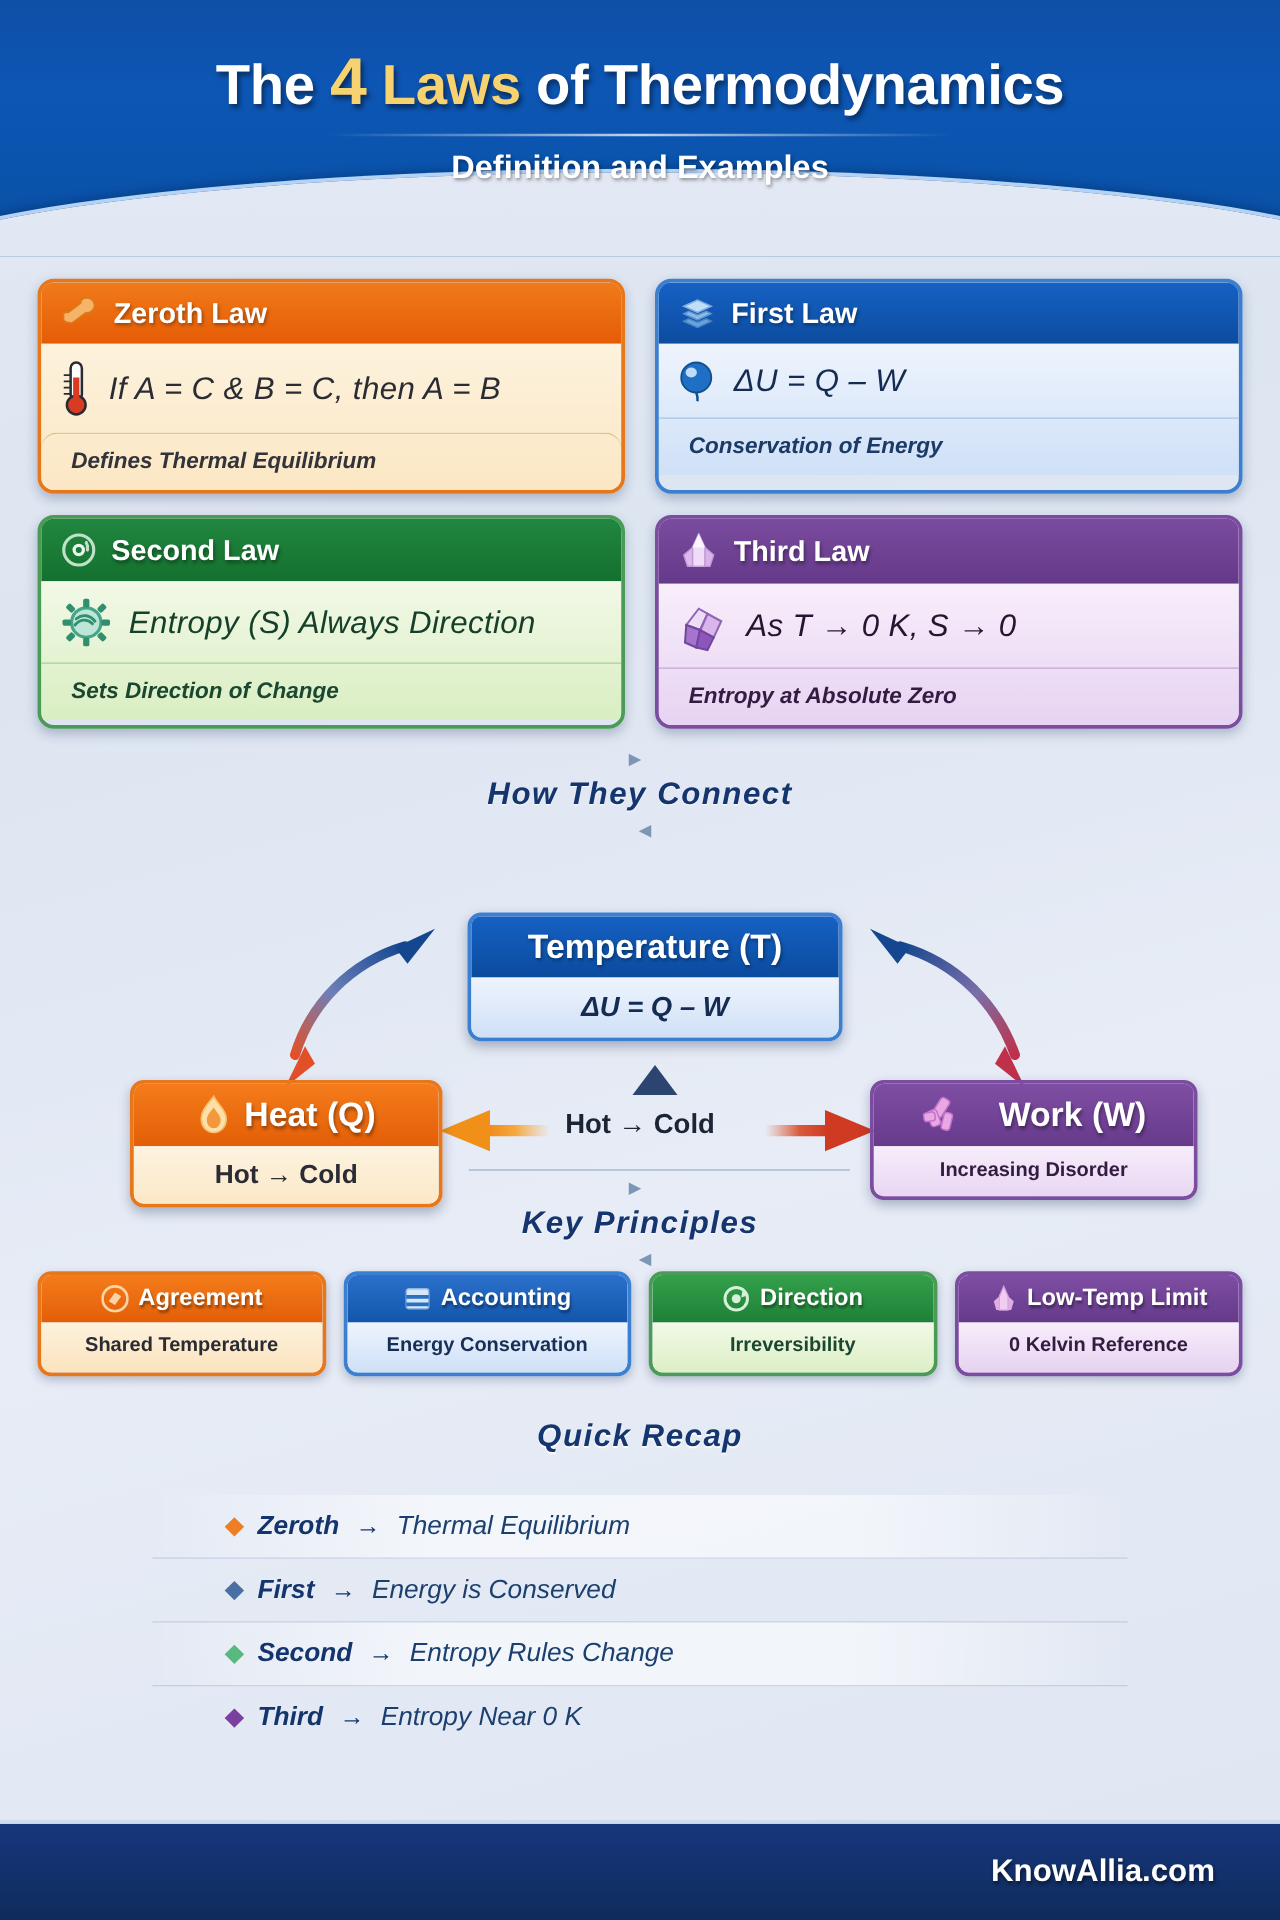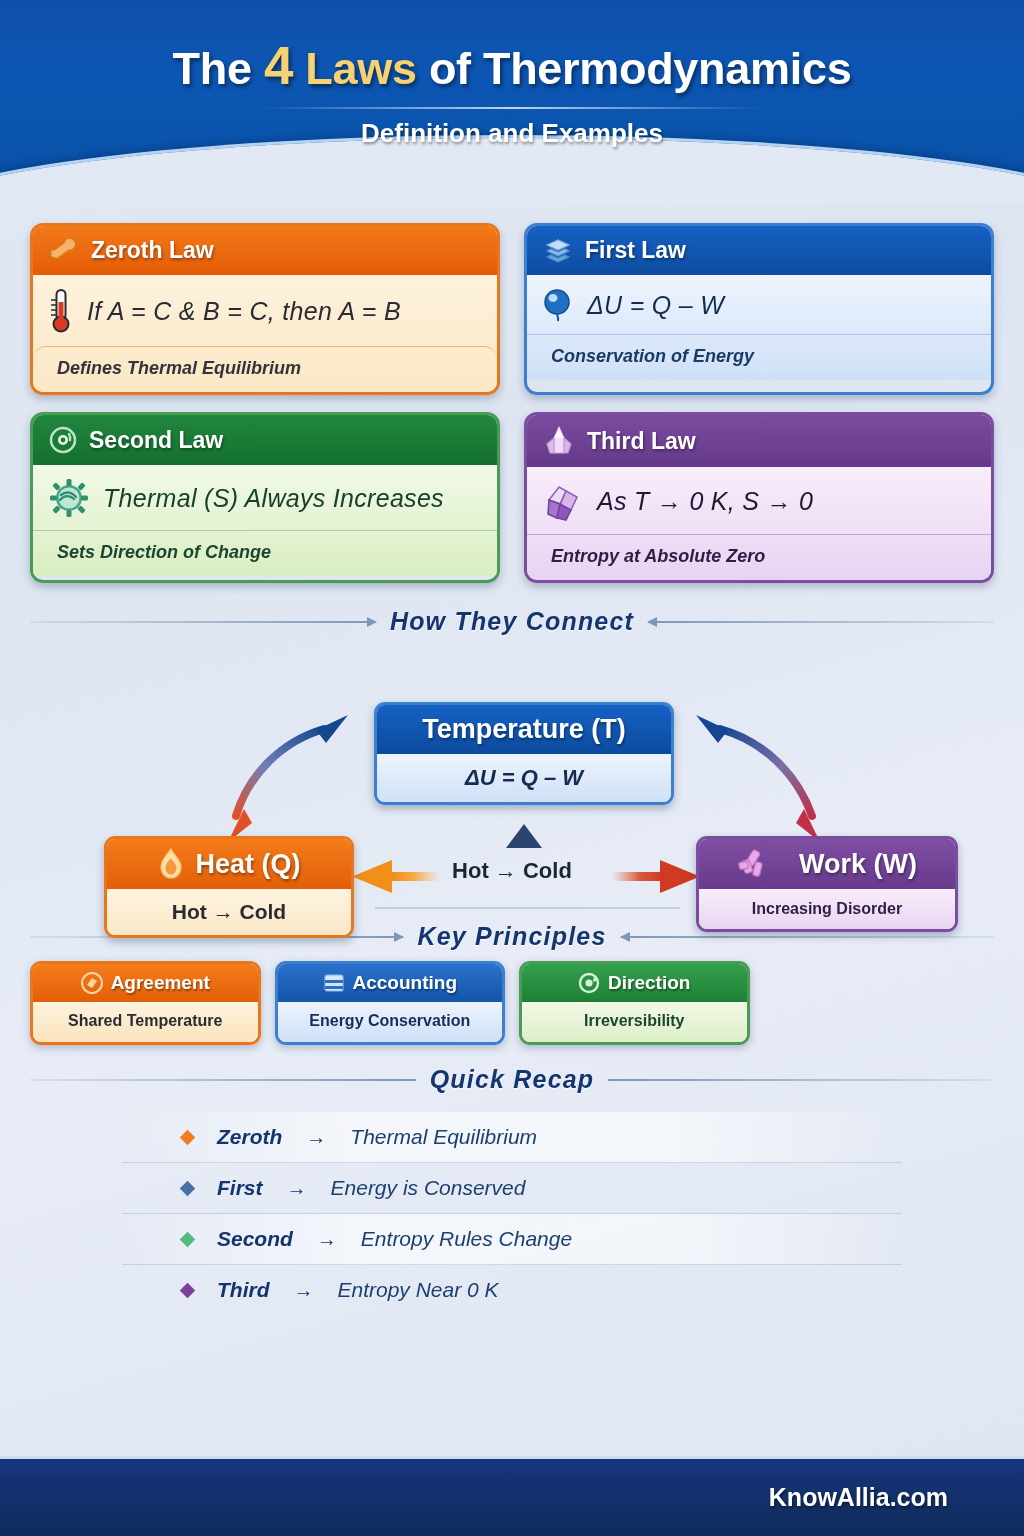--- a/index.html
+++ b/index.html
@@ -152,20 +152,21 @@
   .c-third .law-body { background: linear-gradient(180deg, #f8eefb 0%, #e7d3f2 100%); }
   .c-third .law-formula { color: #261430; }
   .c-third .law-sub { color: #331b42; border-top-color: #c3a4d6; }
 
   
   .sec-div {
     display: flex;
     align-items: center;
     gap: 14px;
     margin: 6px 0 10px 0;
+    flex-direction: column;
   }
   .sec-line { flex: 1; position: relative; height: 2px; }
   .sec-line .bar {
     position: absolute; top: 0; left: 0; right: 0; height: 2px;
     background: linear-gradient(90deg, rgba(124,150,186,0.15), #7e96b6);
   }
   .sec-line.r .bar {
     background: linear-gradient(90deg, #7e96b6, rgba(124,150,186,0.15));
   }
   .sec-line .tip {
@@ -296,21 +297,21 @@
   .kp-p .kp-head { background: linear-gradient(180deg, #7e4ea3 0%, #65398a 100%); }
   .kp-p .kp-body { background: linear-gradient(180deg, #f7edfb 0%, #e6d2f1 100%); color: #331b42; }
 
   
   .recap-list {
     margin: 8px 92px 0 92px;
   }
   .recap-row {
     display: flex;
     align-items: center;
-    gap: 24px;
+    gap: 13px;
     padding: 13px 0 13px 60px;
     border-bottom: 1px solid rgba(130,155,190,0.33);
     font-size: 21px;
   }
   .recap-row:last-child { border-bottom: none; }
   .recap-row:nth-child(odd) {
     background: linear-gradient(90deg, rgba(255,255,255,0) 0%, rgba(255,255,255,0.55) 28%, rgba(255,255,255,0.55) 72%, rgba(255,255,255,0) 100%);
   }
   .dia {
     width: 11px; height: 11px;
@@ -330,21 +331,21 @@
 
   
   .footer {
     flex: none;
     height: 80px;
     background: linear-gradient(180deg, #17357c 0%, #123068 60%, #0f2a5c 100%);
     border-top: 3px solid #cfdcee;
     display: flex;
     align-items: center;
     justify-content: flex-end;
-    padding-right: 76px;
+    padding-right: 52px;
   }
   .footer-text {
     font-size: 25px;
     font-weight: bold;
     color: #ffffff;
     text-shadow: 1px 2px 3px rgba(0,0,0,0.5);
   }
 
   .icn { flex: none; display: block; }
 </style>
@@ -440,21 +441,21 @@
                 <rect x="1" y="17.5" width="7" height="5" rx="1.5"></rect>
                 <rect x="32" y="17.5" width="7" height="5" rx="1.5"></rect>
                 <rect x="5" y="5" width="5" height="7" rx="1.5" transform="rotate(-45 7.5 8.5)"></rect>
                 <rect x="30" y="5" width="5" height="7" rx="1.5" transform="rotate(45 32.5 8.5)"></rect>
                 <rect x="5" y="28" width="5" height="7" rx="1.5" transform="rotate(45 7.5 31.5)"></rect>
                 <rect x="30" y="28" width="5" height="7" rx="1.5" transform="rotate(-45 32.5 31.5)"></rect>
               </g>
               <circle cx="20" cy="20" r="10.5" fill="#bde6d6"></circle>
               <path d="M11 22c4-5 10-5 14-1M12 17c5-4 11-3 15 2" stroke="#2f8f6f" stroke-width="2.3" fill="none" stroke-linecap="round"></path>
             </svg>
-            <span>Thermal (S) Always Increases</span>
+            <span>Entropy (S) Always Direction</span>
           </div>
           <div class="law-sub">Sets Direction of Change</div>
         </div>
       </div>
 
       <div class="law-card c-third">
         <div class="law-head">
           <svg class="icn" width="32" height="30" viewBox="0 0 32 30">
             <path d="M16 1l5 11v15h-10V12z" fill="#f0dcf8" stroke="#c9a8dd" stroke-width="1.1"></path>
             <path d="M11 12L4 18l3 9h4z" fill="#dcb9ee" stroke="#c09ad4" stroke-width="1.1"></path>
@@ -611,20 +612,31 @@
           <svg class="icn" width="22" height="22" viewBox="0 0 22 22">
             <circle cx="11" cy="11" r="9" fill="none" stroke="#d4f0d8" stroke-width="2.4"></circle>
             <polygon points="16,4 21,8 15,10" fill="#d4f0d8"></polygon>
             <circle cx="11" cy="11" r="3.6" fill="#d4f0d8"></circle>
           </svg>
           <span>Direction</span>
         </div>
         <div class="kp-body">Irreversibility</div>
       </div>
 
+      <div class="kp-card kp-p">
+        <div class="kp-head">
+          <svg class="icn" width="22" height="22" viewBox="0 0 22 22">
+            <path d="M11 1l3.5 8v11h-7V9z" fill="#f1cdf2" stroke="#d49cd8" stroke-width="1"></path>
+            <path d="M7.5 9L3 13l2 7h2.5z" fill="#e0aee4"></path>
+            <path d="M14.5 9L19 13l-2 7h-2.5z" fill="#e0aee4"></path>
+          </svg>
+          <span>Low-Temp Limit</span>
+        </div>
+        <div class="kp-body">0 Kelvin Reference</div>
+      </div>
     </div>
 
     <div class="sec-div">
       <div class="sec-line">
           <span class="bar"></span>
         </div>
       <div class="sec-title">Quick Recap</div>
       <div class="sec-line r">
           <span class="bar"></span>
         </div>

